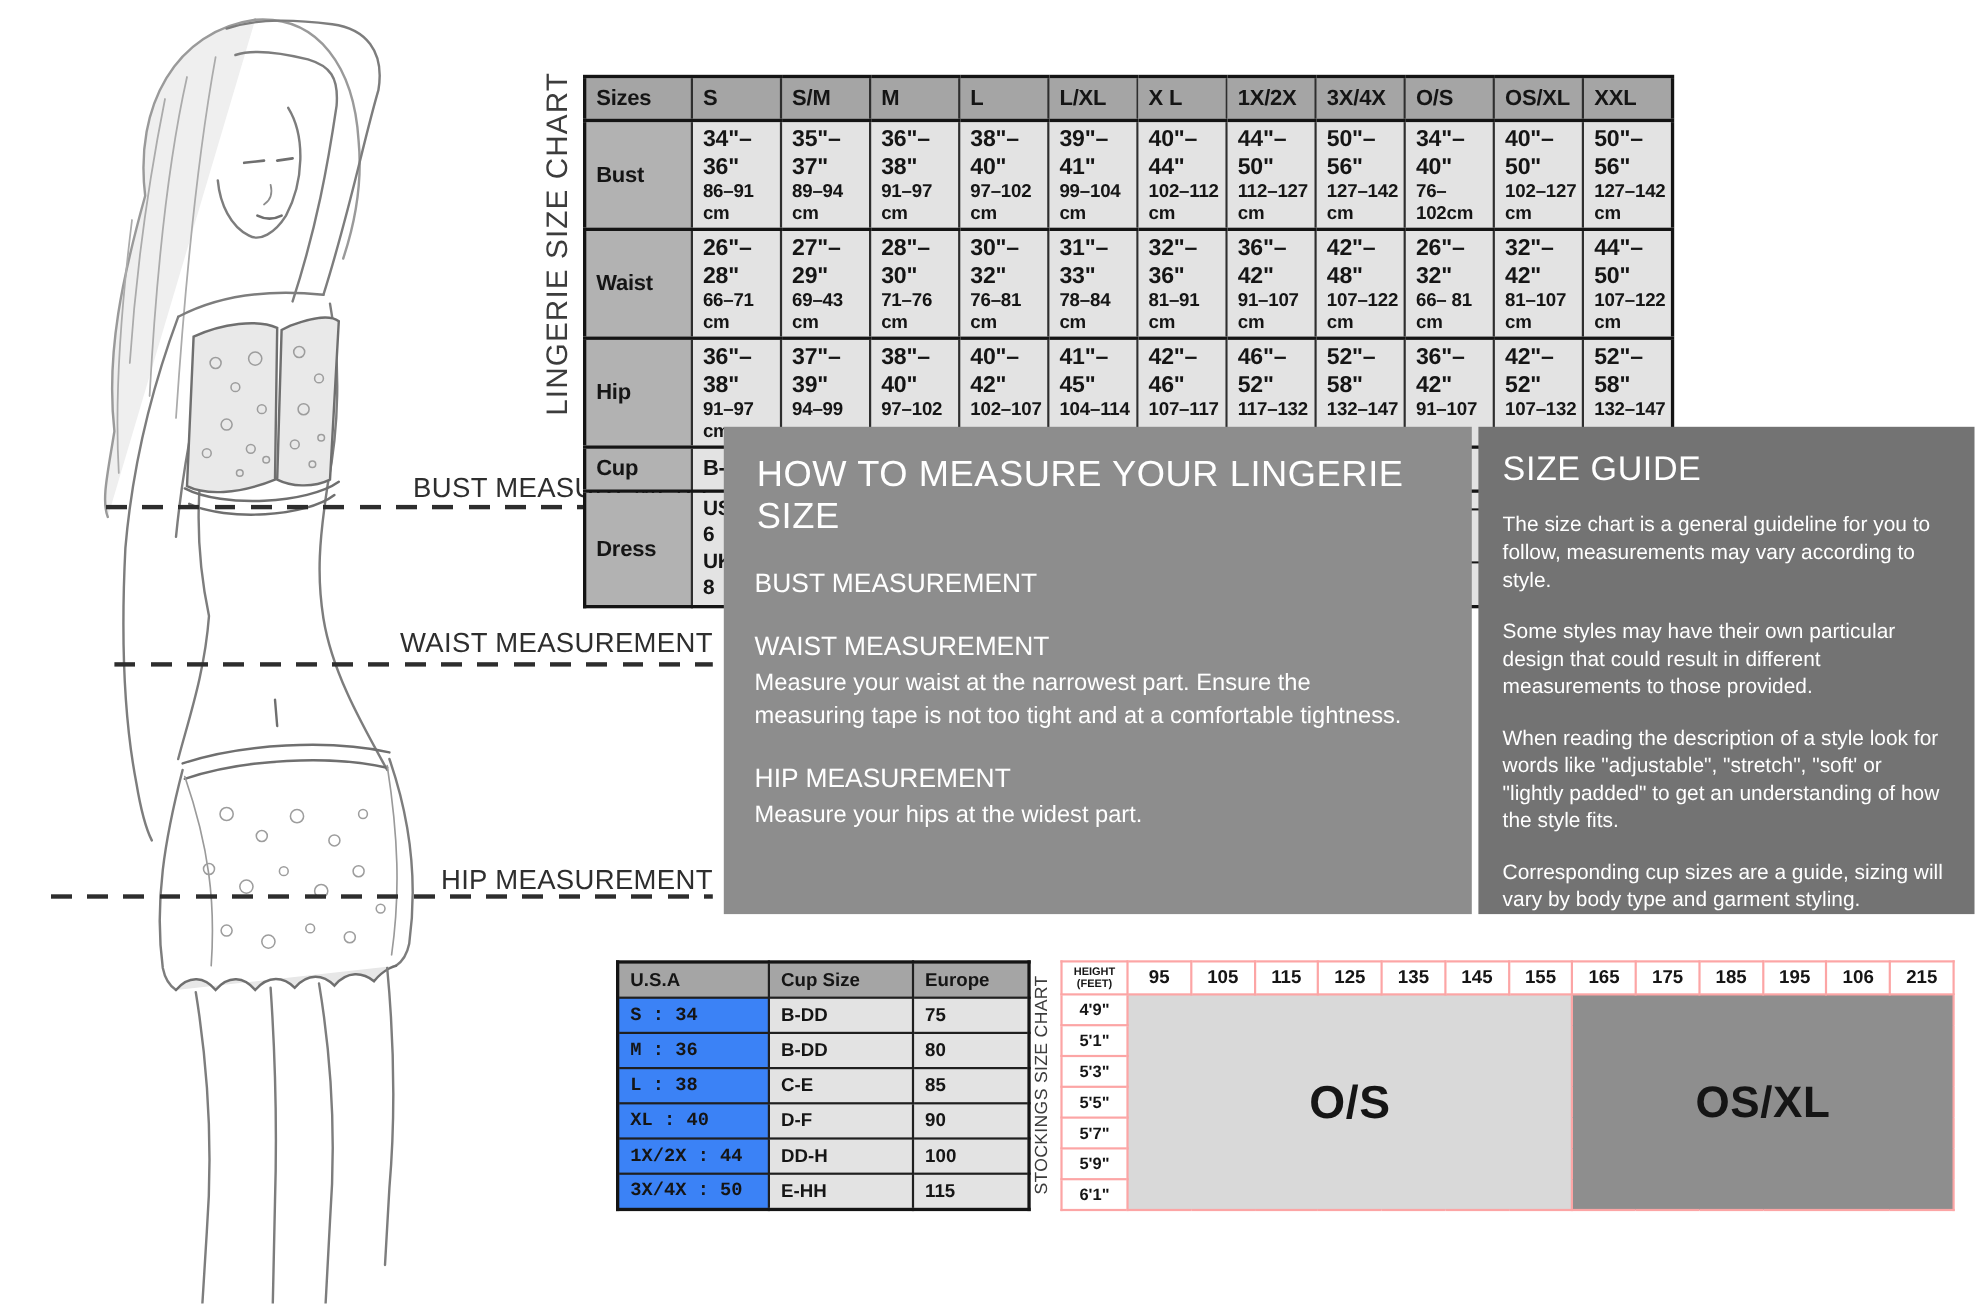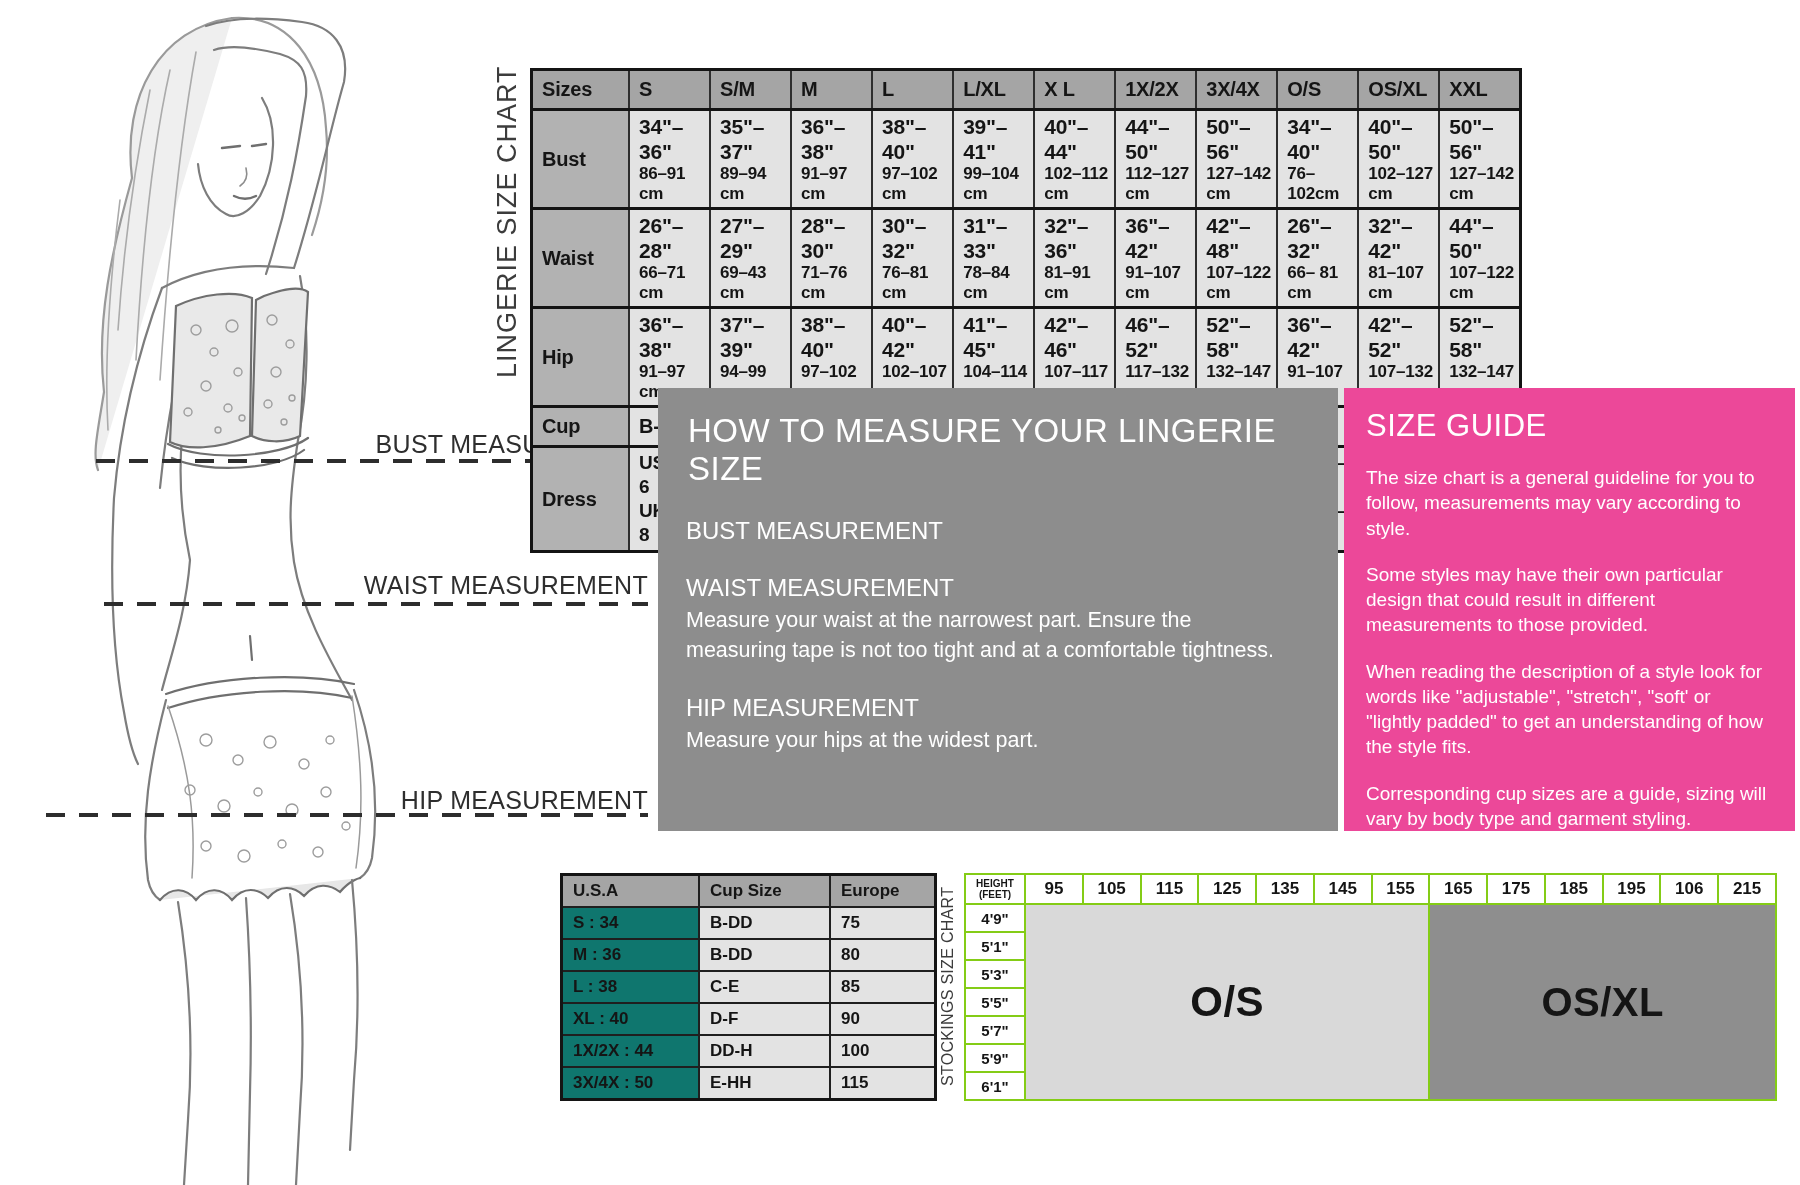--- a/index.html
+++ b/index.html
@@ -62,27 +62,27 @@
   
   #bra-table{position:absolute;left:560px;top:873px;width:331px;
              border-collapse:collapse;table-layout:fixed;border:3px solid #141414;}
   #bra-table th,#bra-table td{border:2px solid #1f1f1f;padding:2px 4px 2px 10px;
              text-align:left;font-weight:bold;font-size:17px;}
   #bra-table thead th{background:#a5a5a5;height:26px;}
   #bra-table th.c-usa{width:121px;}
   #bra-table th.c-cup{width:115px;}
   #bra-table th.c-eur{width:89px;}
   #bra-table tbody tr{height:32px;}
-  #bra-table td.usa{background:#0f766e;}
+  #bra-table td.usa{background:#3b82f6;font-family:Liberation Mono, monospace;}
   #bra-table td.val{background:#e3e3e3;}
 
   
   #stockings-table{position:absolute;left:964px;top:873px;width:813px;
              border-collapse:collapse;table-layout:fixed;border:2px solid #141414;}
-  #stockings-table th,#stockings-table td{border:2px solid #84cc16;padding:0;
+  #stockings-table th,#stockings-table td{border:2px solid #fca5a5;padding:0;
              text-align:center;font-weight:bold;background:#fff;}
   #stockings-table th.hcorner{width:58px;font-size:10px;line-height:11px;}
   #stockings-table thead tr{height:30px;}
   #stockings-table thead th{font-size:17px;}
   #stockings-table tbody tr{height:28px;}
   #stockings-table td.hfeet{font-size:15px;}
   #stockings-table td.os-cell{font-size:42px;letter-spacing:.5px;}
   #stockings-table td.osxl-cell{font-size:40px;letter-spacing:.5px;}
 
   
@@ -419,21 +419,21 @@
         <div class="m-text">Measure your waist at the narrowest part. Ensure the measuring tape is not too tight and at a comfortable tightness.</div>
       </div>
 
       <div class="m-section">
         <div class="m-heading">HIP MEASUREMENT</div>
         <div class="m-text">Measure your hips at the widest part.</div>
       </div>
     </div>
 </div>
 
-<div id="guide-panel" style="background: #ec4899;">
+<div id="guide-panel" style="background: #737373;">
   <div id="guide-title">SIZE GUIDE</div>
   <div>
 
   <div class="g-para">The size chart is a general guideline for you to follow, measurements may vary according to style.</div>
       <div class="g-para">Some styles may have their own particular design that could result in different measurements to those provided.</div>
       <div class="g-para">When reading the description of a style look for words like "adjustable", "stretch", "soft' or "lightly padded" to get an understanding of how the style fits.</div>
       <div class="g-para">Corresponding cup sizes are a guide, sizing will vary by body type and garment styling.</div>
     </div>
 </div>
 

